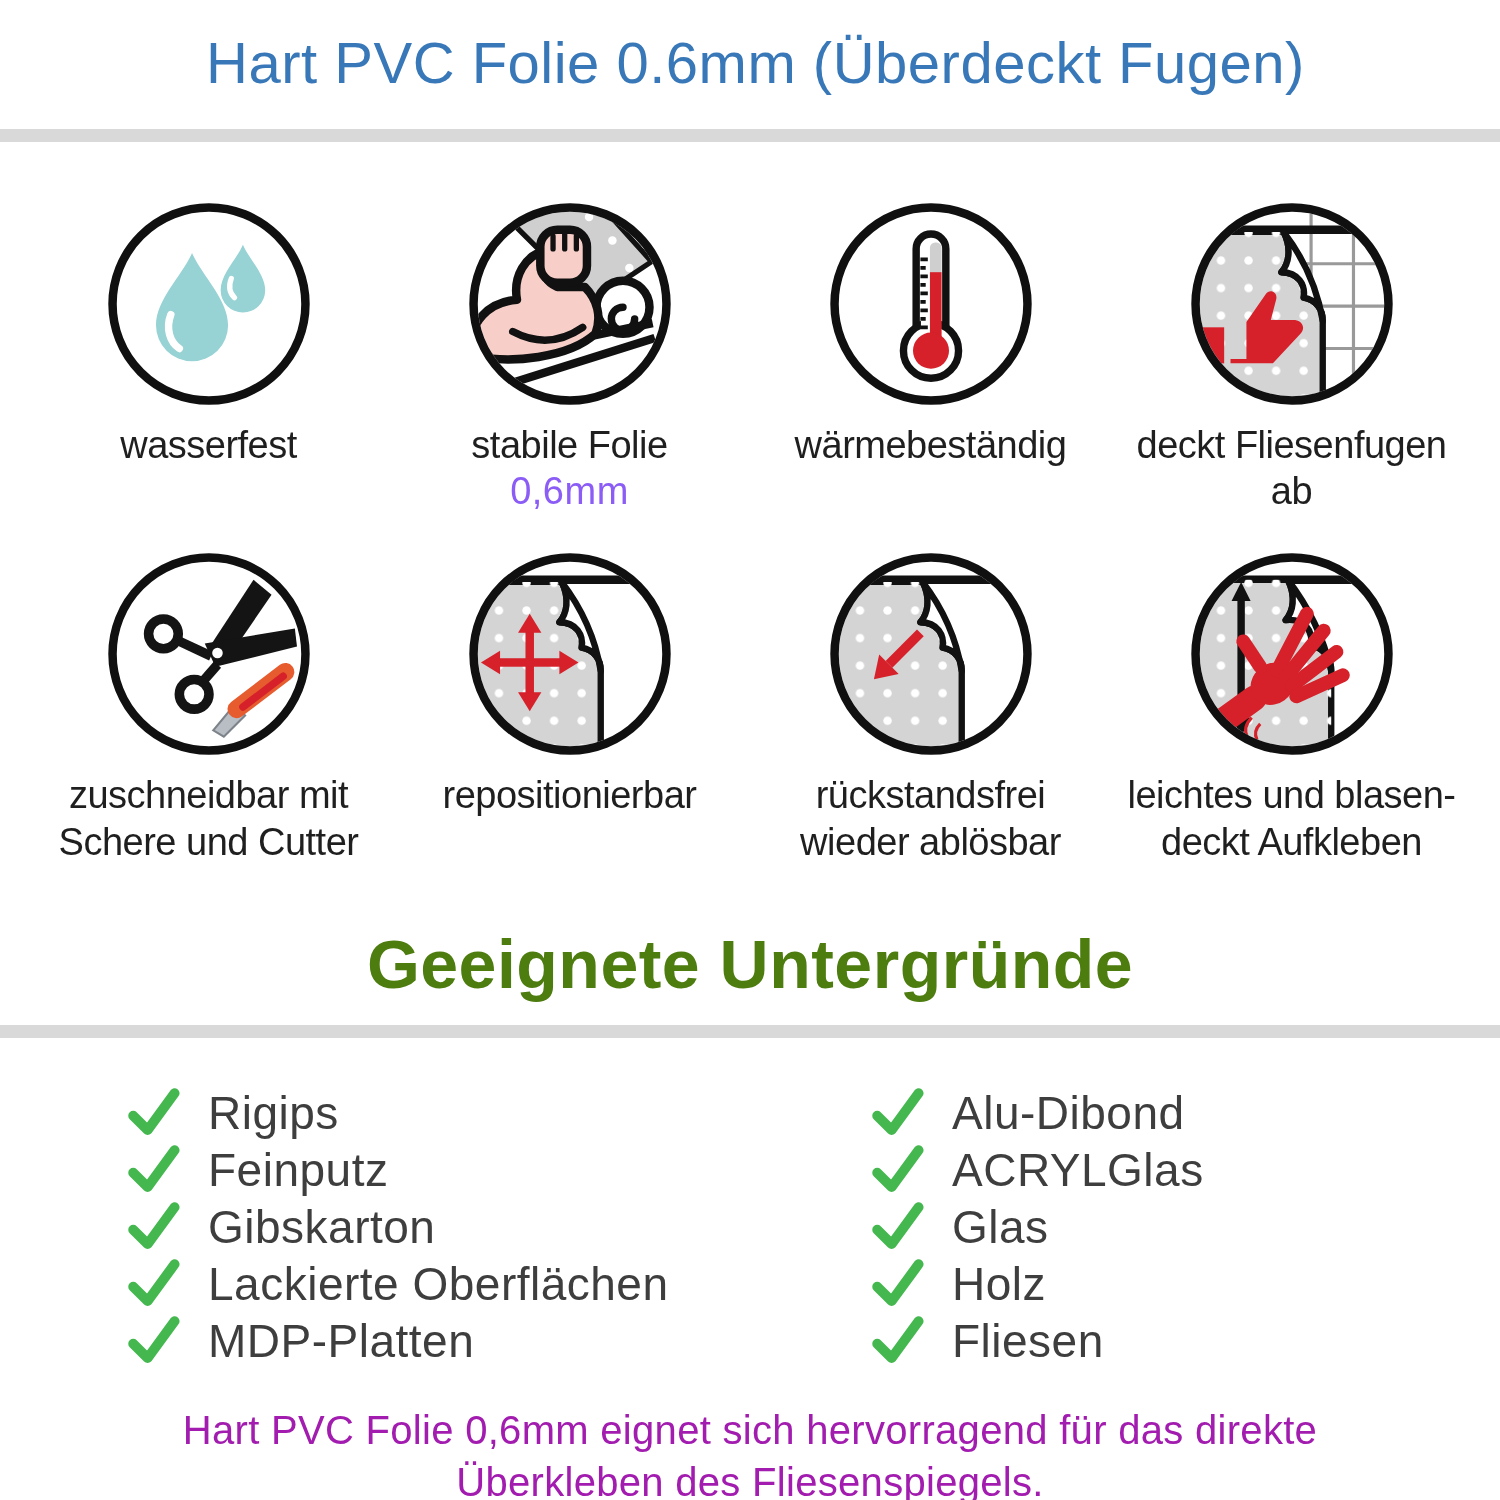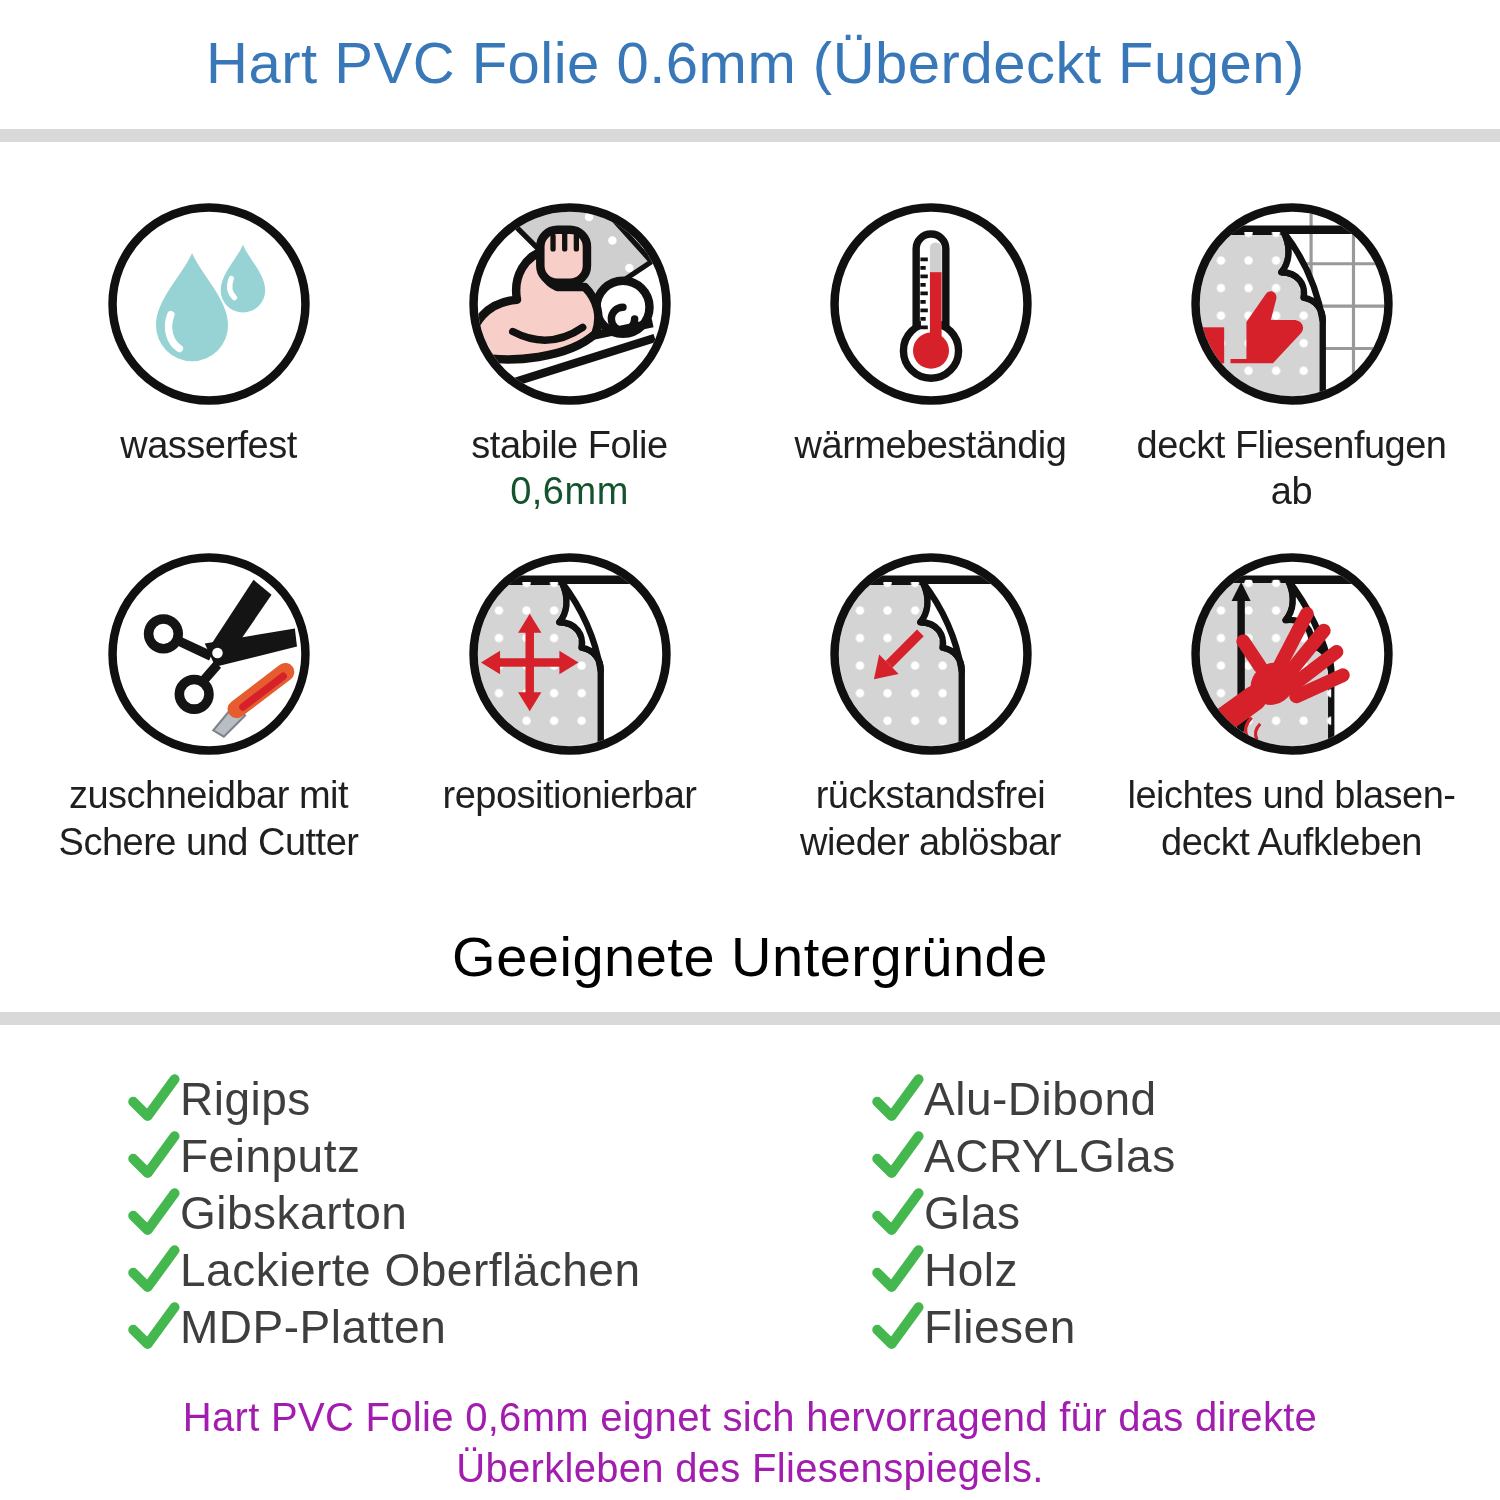--- a/index.html
+++ b/index.html
@@ -8,28 +8,28 @@
   .main-title{margin-top:30px;text-align:center;font-size:58px;font-weight:500;
         color:#3878b8;letter-spacing:0.5px;line-height:1.15;padding-left:11px;}
   .bar{width:1500px;height:13px;background:#d9d9d9;}
   .bar-top{margin-top:32px;}
   .features{display:grid;grid-template-columns:repeat(4,1fr);padding:0 28px;
         margin-top:56px;row-gap:34px;}
   .feature{display:flex;flex-direction:column;align-items:center;}
   .ficon{width:212px;height:212px;}
   .flabel{margin-top:12px;font-size:38px;letter-spacing:-0.5px;color:#1f1f1f;
         text-align:center;white-space:pre-line;line-height:1.22;}
-  .fsub{margin-top:2px;font-size:38px;color:#14532d;text-align:center;letter-spacing:0.5px;}
-  .section-title{margin-top:60px;text-align:center;font-size:56px;font-weight:400;
-        color:#000000;letter-spacing:0.5px;line-height:1.15;}
+  .fsub{margin-top:2px;font-size:38px;color:#8b5cf6;text-align:center;letter-spacing:0.5px;}
+  .section-title{margin-top:60px;text-align:center;font-size:68px;font-weight:700;
+        color:#4d7c0f;letter-spacing:0.5px;line-height:1.15;}
   .bar-section{margin-top:22px;}
   .substrates{display:grid;grid-template-columns:744px auto;padding-left:126px;
         margin-top:46px;}
   .sub-list{list-style:none;margin:0;padding:0;}
-  .sub-item{display:flex;align-items:center;height:57px;}
+  .sub-item{display:flex;align-items:center;gap:28px;height:57px;}
   .check{width:54px;height:54px;flex:0 0 auto;}
   .sub-label{font-size:46px;color:#3e3e3e;letter-spacing:0.5px;}
   .footer-note{margin-top:36px;text-align:center;font-size:40px;color:#a21caf;
         letter-spacing:0.3px;line-height:1.28;white-space:pre-line;}
 </style>
 </head>
 <body>
 
 <div class="page">
 

